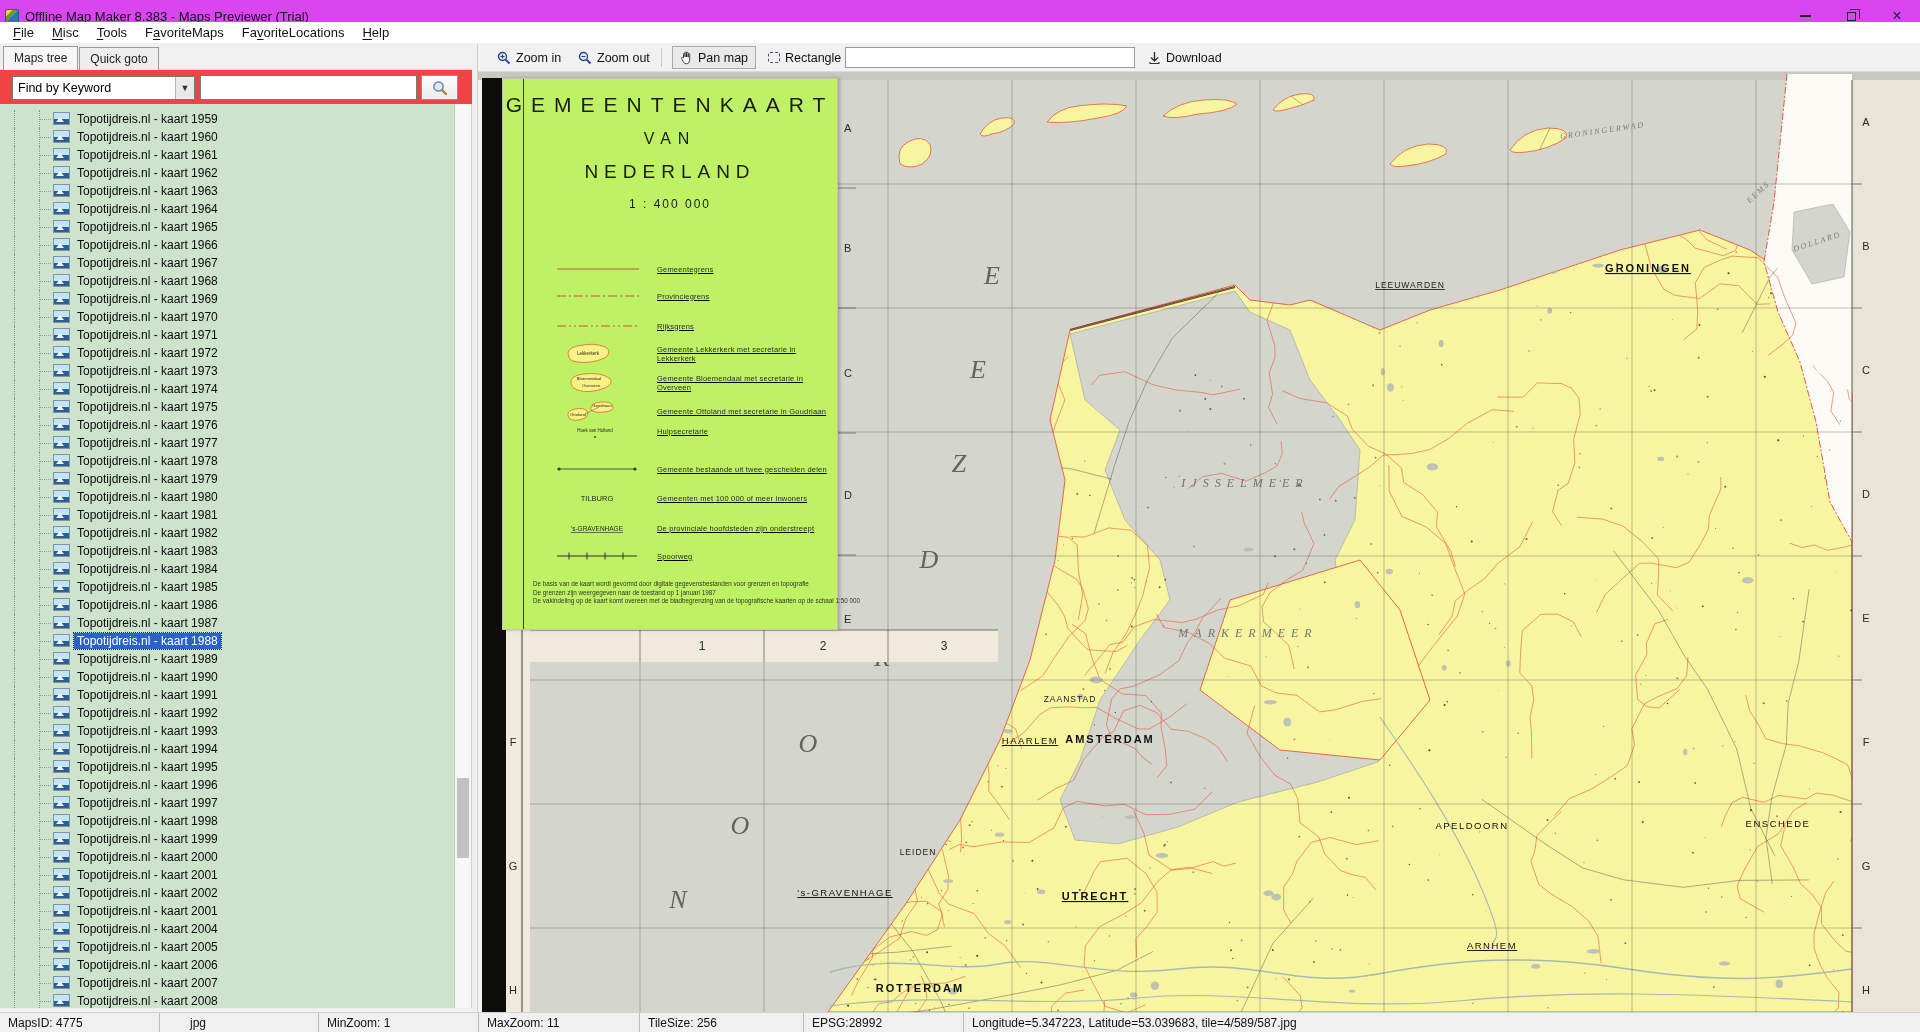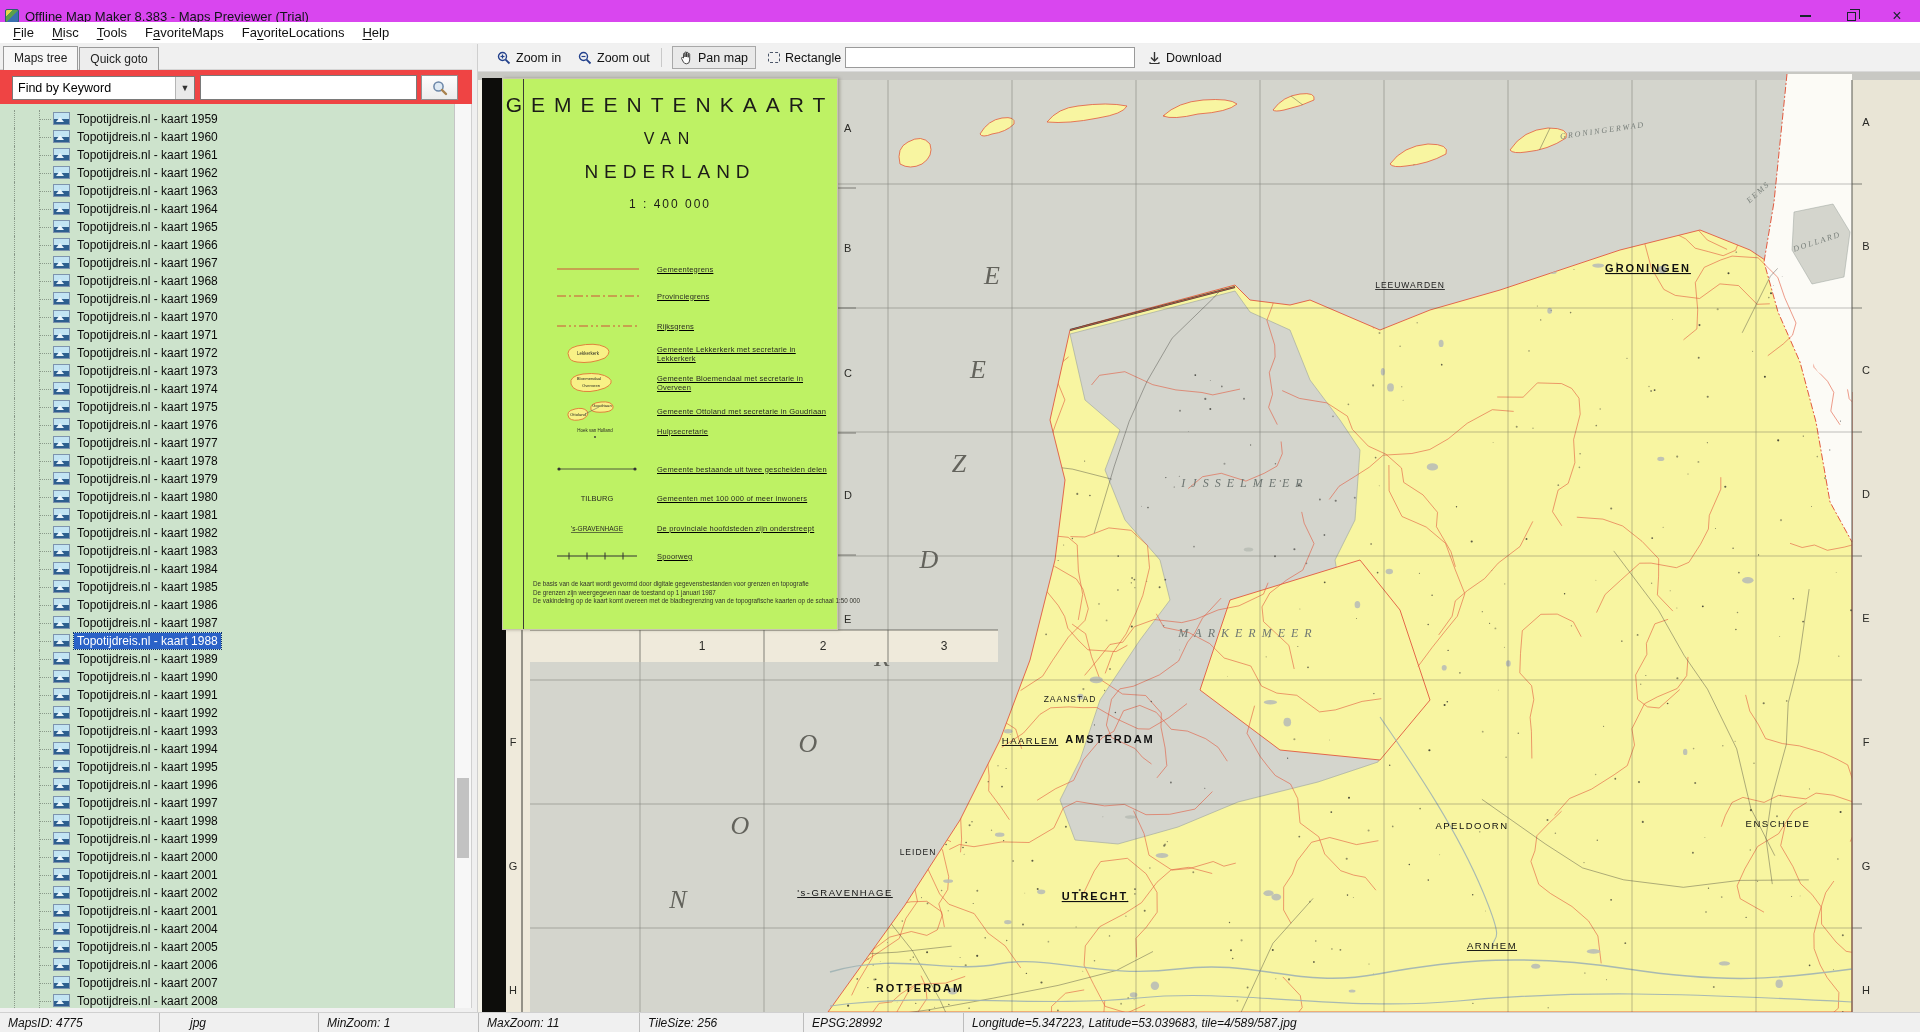--- a/index.html
+++ b/index.html
@@ -91,21 +91,21 @@
   .lg-t2 { top:51px; font-size:16px; letter-spacing:7px; }
   .lg-t3 { top:82px; font-size:19px; letter-spacing:6px; }
   .lg-scale { top:118px; font-size:12px; letter-spacing:2px; }
   .lg-item { position:absolute; left:36px; width:292px; height:26px; display:flex; align-items:center;text-decoration:underline; }
   .lg-sym { width:118px; flex:none; display:flex; justify-content:center; }
   .lg-label { font-size:7.5px; color:#2a2a24; letter-spacing:.2px; }
   .lg-foot { position:absolute; left:30px; font-size:6.3px; color:#33332c; white-space:nowrap; }
 
   
   #statusbar { position:absolute; left:0; top:1012px; width:1920px; height:20px; background:#f0f0f0;
-               border-top:1px solid #d0d0d0; display:flex; align-items:center; font-size:12px; color:#111;font-style:italic; }
+               border-top:1px solid #d0d0d0; display:flex; align-items:center; font-size:12px; color:#111; }
   .status-seg { height:100%; display:flex; align-items:center; padding-left:8px;
                 border-right:1px solid #bdbdbd; flex:none; }
   .status-seg:last-child { border-right:none; flex:1; }
 
   
   text { font-family:"Liberation Sans", sans-serif; }
   .sea-letter { font-family:"Liberation Serif", serif; font-style:italic; font-size:26px; fill:#63635c; }
   .water-lg { font-family:"Liberation Serif", serif; font-style:italic; font-size:12px; letter-spacing:6px; fill:#6e7672; }
   .water-sm { font-family:"Liberation Serif", serif; font-style:italic; font-size:8px; letter-spacing:2px; fill:#787f7a; }
   .city-lg { font-size:11px; letter-spacing:2px; fill:#101010; font-weight:bold; }

